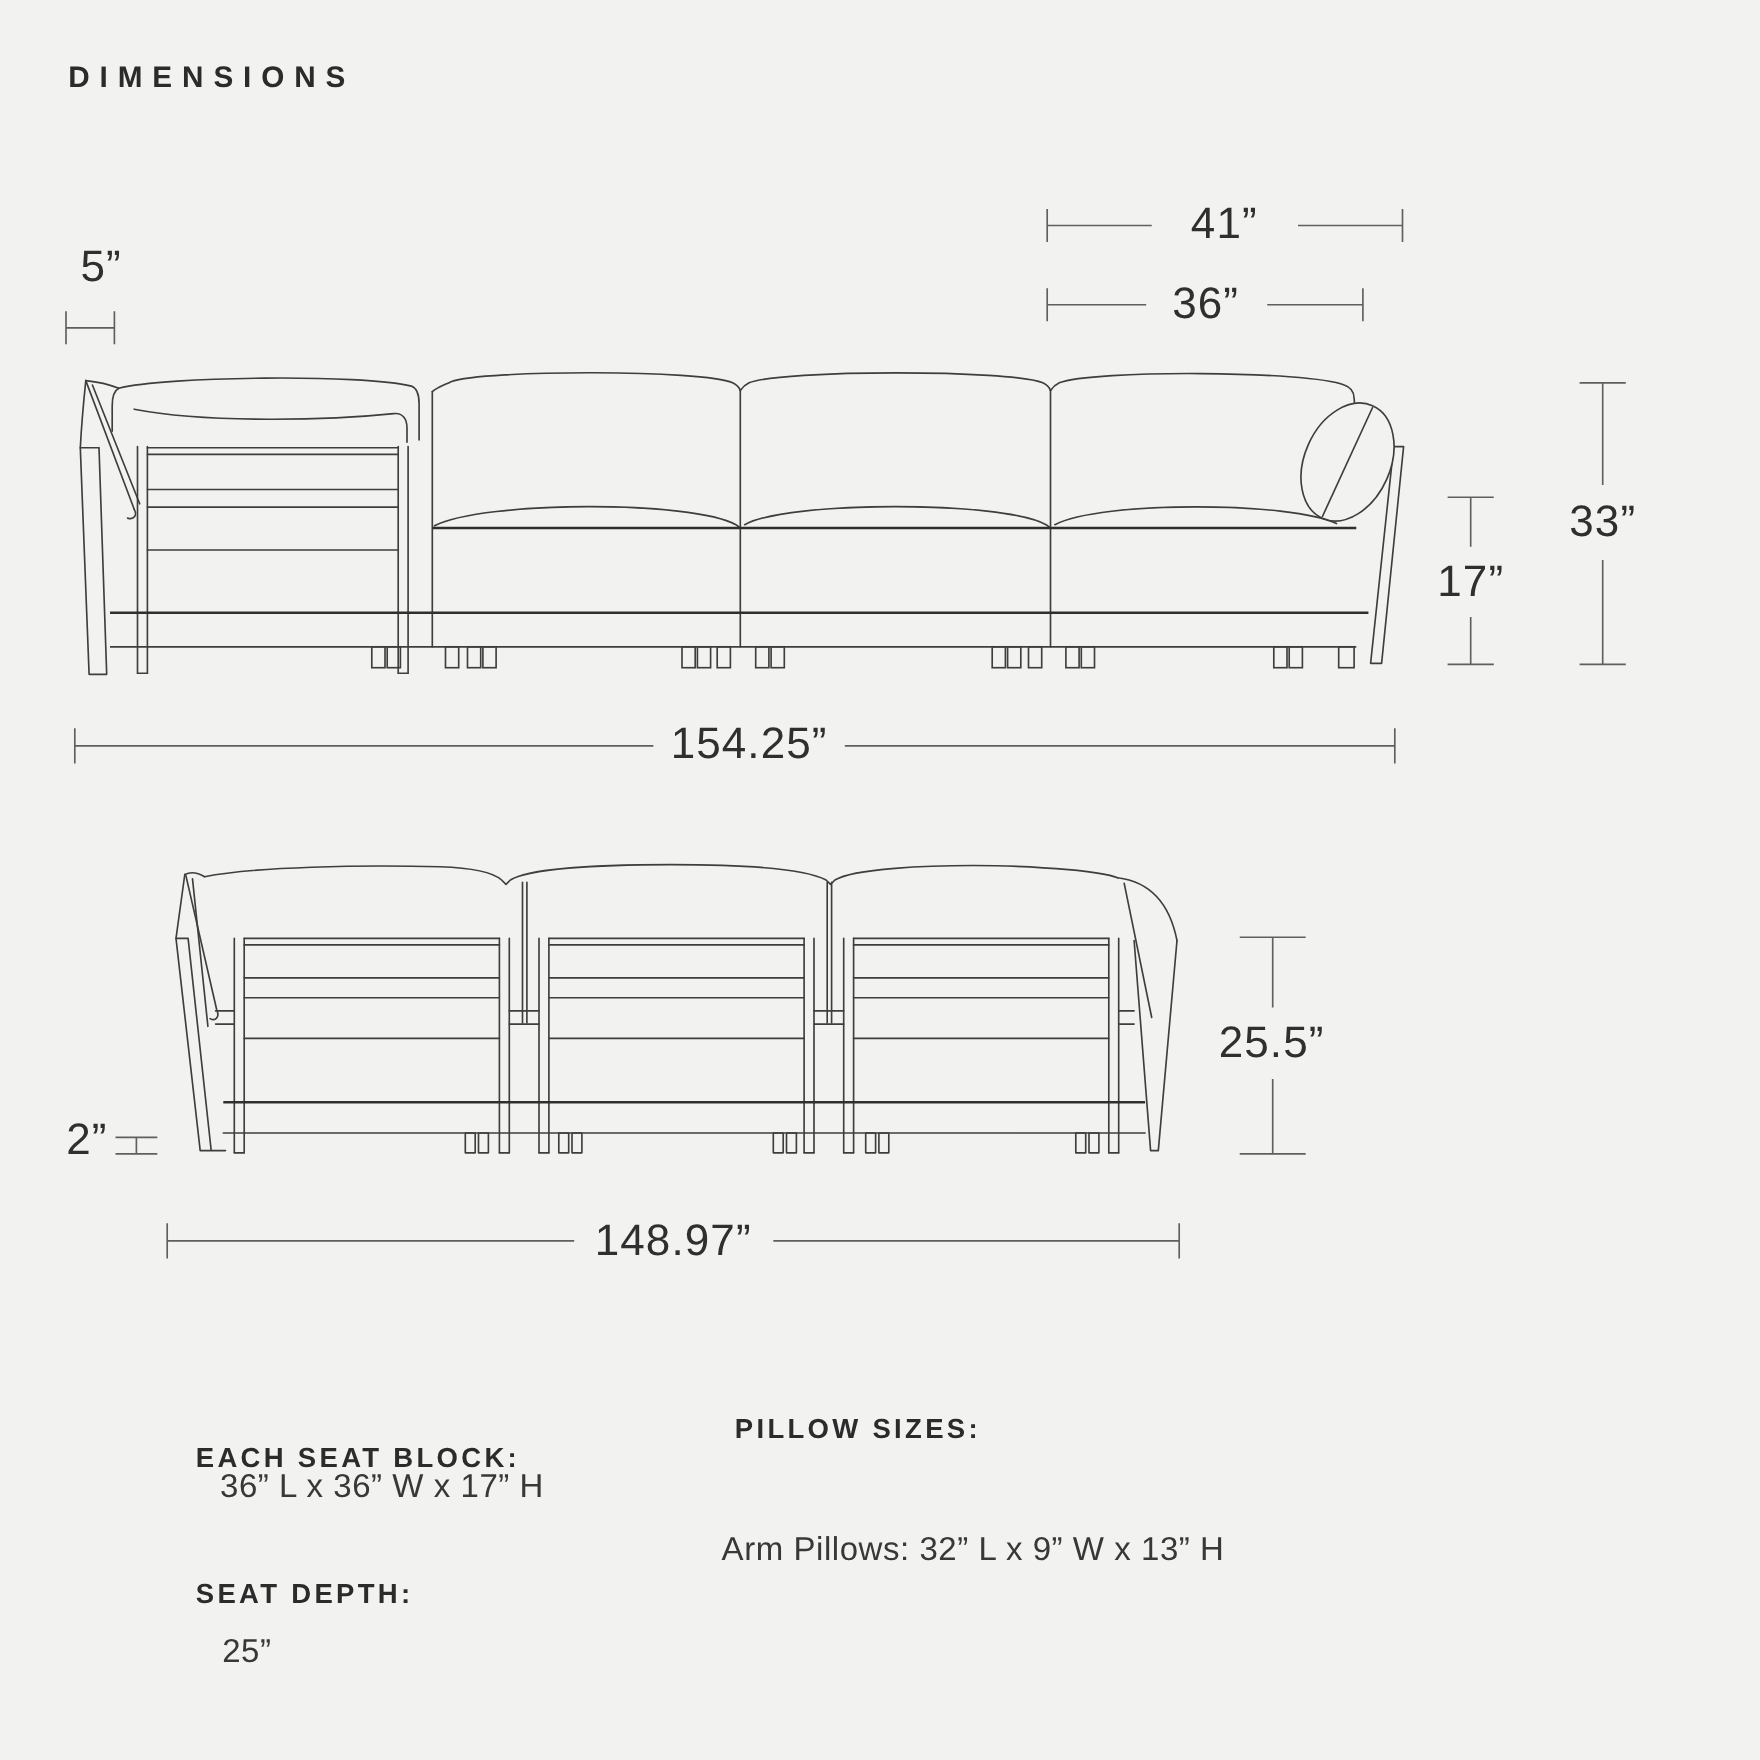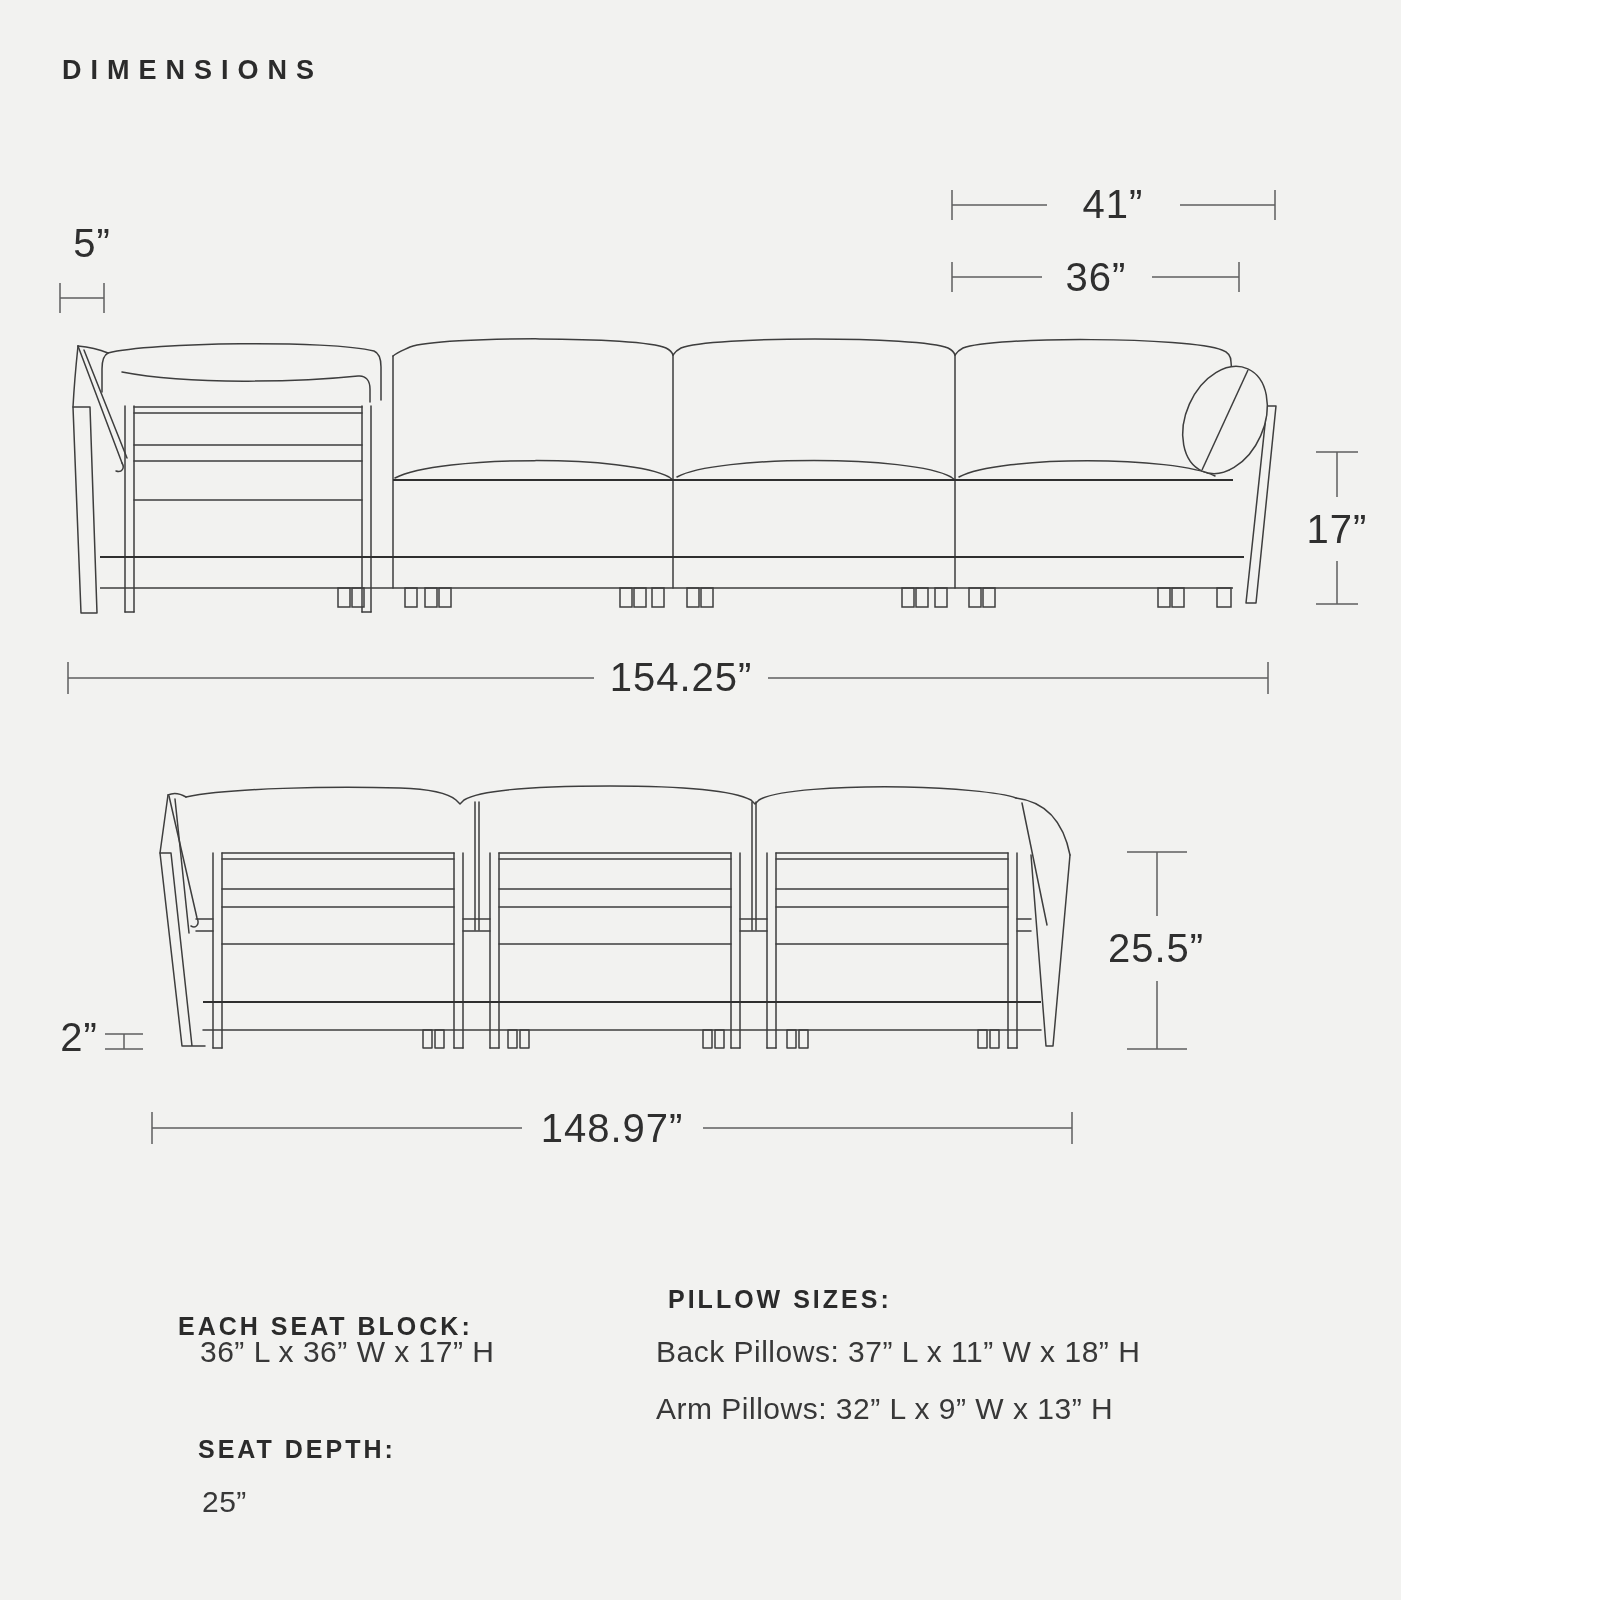--- a/index.html
+++ b/index.html
@@ -1,18 +1,18 @@
 <!DOCTYPE html>
 <html><head>
 <meta charset="utf-8">
 <style>
   html,body{margin:0;padding:0;}
   .canvas{
     position:relative;
-    width:1401px;height:1600px;
+    width:1600px;height:1600px;
     background:#f2f2f0;
     font-family:"Liberation Sans", sans-serif;
     color:#2e2e2e;
     overflow:hidden;
   }
   .art{position:absolute;left:0;top:0;}
   .page-title{
     position:absolute;left:62px;top:55px;
     font-size:27px;font-weight:700;letter-spacing:9px;
     color:#2b2b2b;white-space:nowrap;
@@ -191,20 +191,19 @@
   <div class="dim-label" style="left:1096px;top:277px;">36”</div>
   <div class="dim-label" style="left:1337px;top:529px;">17”</div>
   <div class="dim-label" style="left:1457px;top:475px;">33”</div>
   <div class="dim-label" style="left:681px;top:677px;">154.25”</div>
   <div class="dim-label" style="left:1156px;top:948px;">25.5”</div>
   <div class="dim-label" style="left:79px;top:1037px;">2”</div>
   <div class="dim-label" style="left:612px;top:1128px;">148.97”</div>
 
   <div class="spec-heading" style="left:178px;top:1312px;">EACH SEAT BLOCK:</div>
   <div class="spec-value" style="left:178px;top:1335px;">36” L x 36” W x 17” H</div>
-  <div class="spec-heading" style="left:178px;top:1435px;margin-left:20px;">SEAT DEPTH:</div>
+  <div class="spec-heading" style="left:178px;top:1435px;">SEAT DEPTH:</div>
   <div class="spec-value" style="left:180px;top:1485px;">25”</div>
 
   <div class="spec-heading" style="left:668px;top:1285px;">PILLOW SIZES:</div>
-  <div class="spec-value" style="left:634px;top:1335px;">Back Pillows: 37” L x 11” W x 18” H</div>
   <div class="spec-value" style="left:634px;top:1392px;">Arm Pillows: 32” L x 9” W x 13” H</div>
 
 </div>
 
 </body></html>

